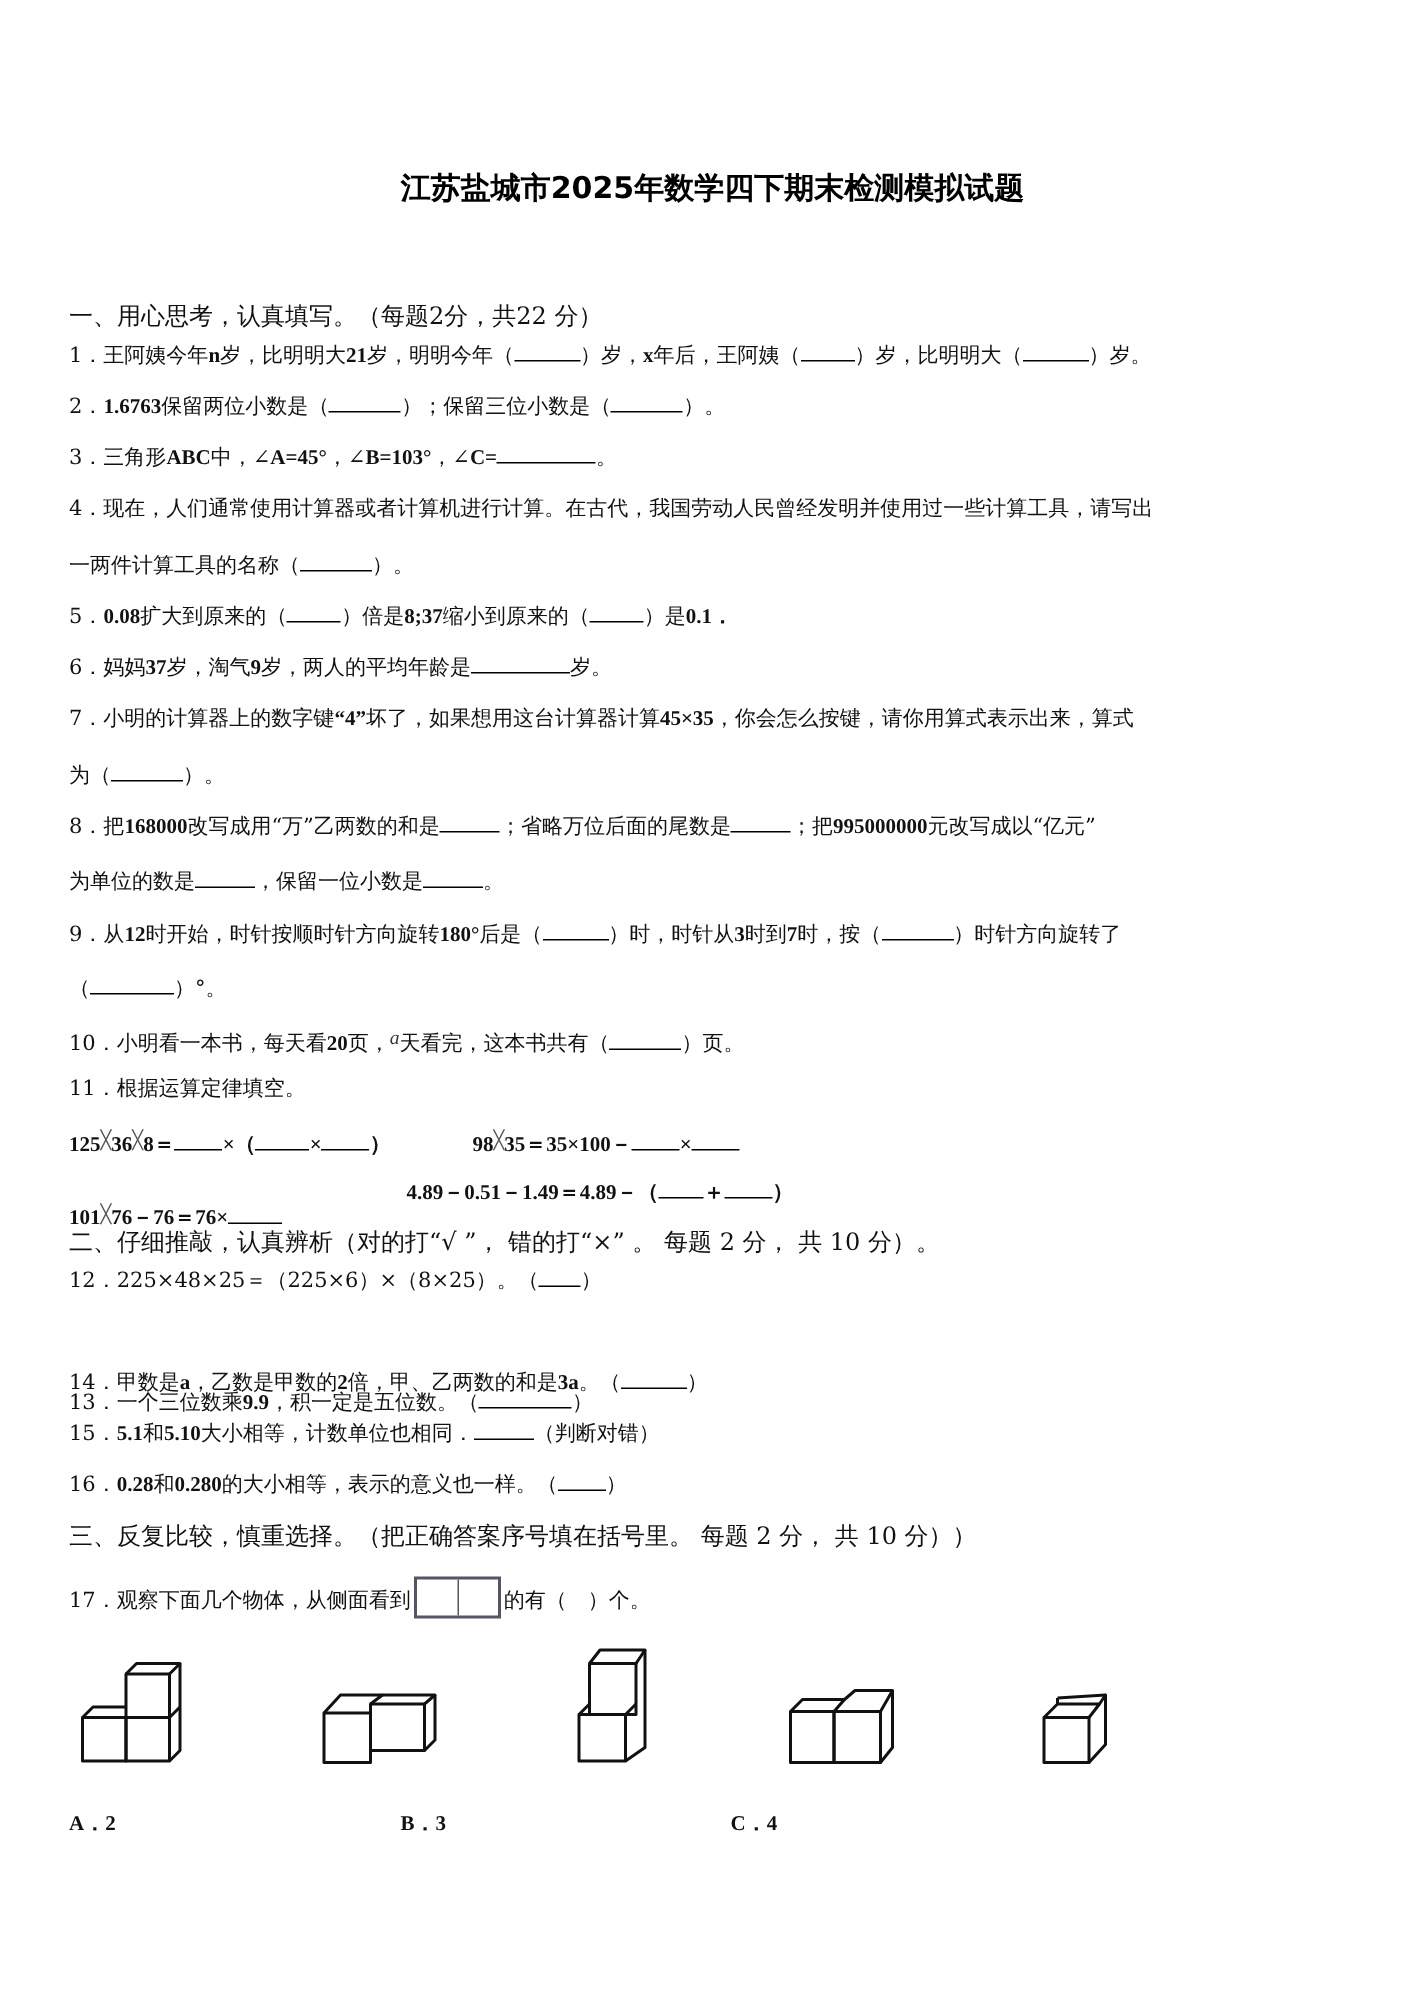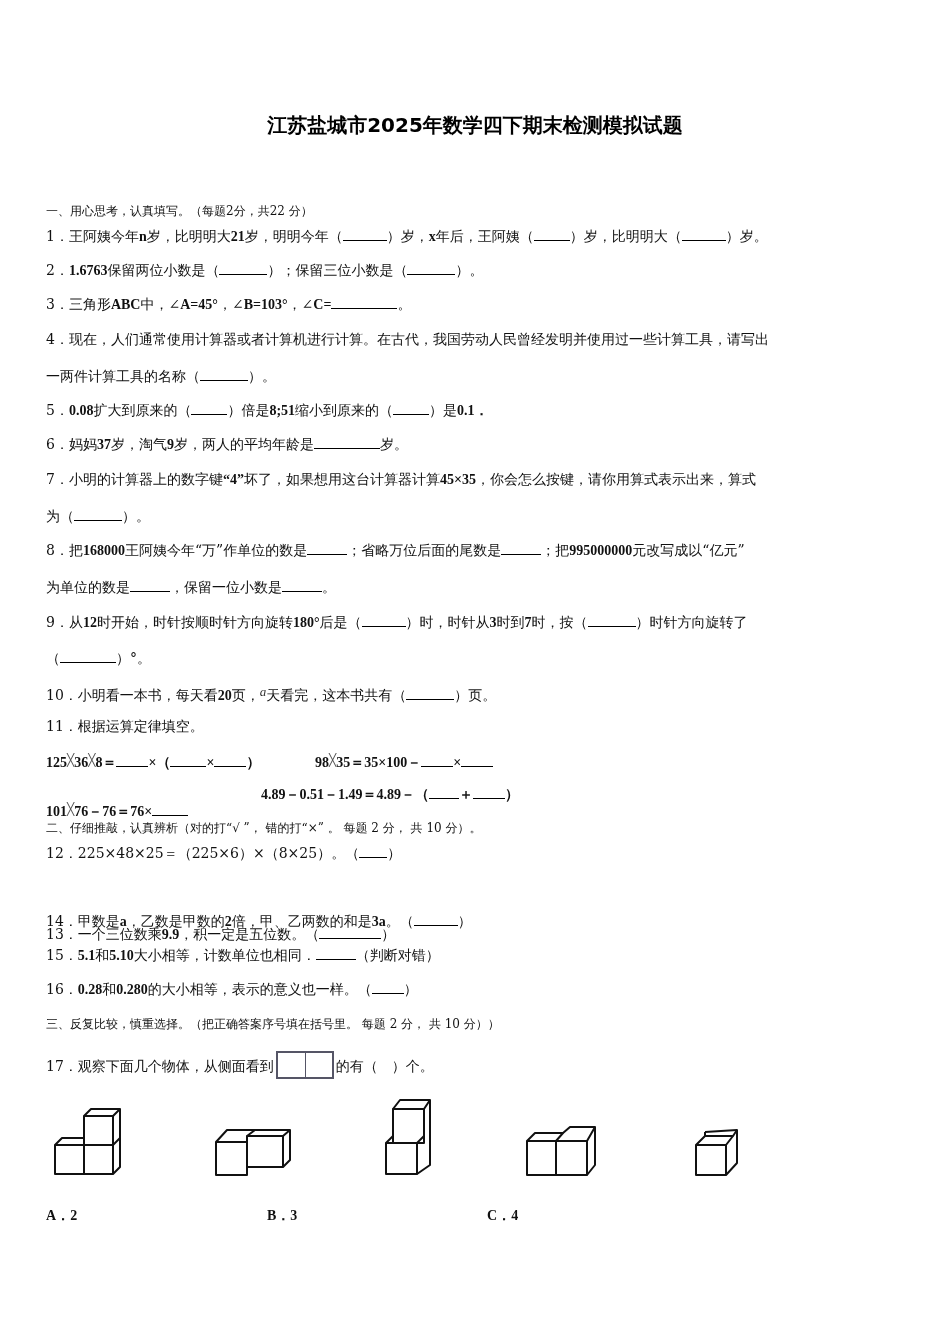--- a/index.html
+++ b/index.html
@@ -4,21 +4,21 @@
 <style>
   html, body { margin: 0; padding: 0; background: #ffffff; }
   body { width: 950px; height: 1344px; position: relative; overflow: hidden;
          font-family: "DejaVu Serif", "Liberation Serif", serif; color: #111; }
   .title { position: absolute; top: 112px; left: 0; width: 950px; text-align: center;
            font-family: "DejaVu Sans", "Liberation Sans", sans-serif; font-weight: bold;
            font-size: 20px; letter-spacing: 0px; color: #000; }
   .line { position: absolute; left: 46px; font-size: 14px; white-space: nowrap; line-height: 20px; }
   .b { font-weight: bold; font-family: "Liberation Serif", "DejaVu Serif", serif; }
   .blank { display: inline-block; border-bottom: 1px solid #000; height: 14px; vertical-align: baseline; }
-  .section { font-size: 12px; }
+  .section { font-size: 16px; }
   .ital { font-style: italic; font-family: "Liberation Serif", serif; font-size: 13px; vertical-align: 4px; color:#333; }
   .figure { position: absolute; }
   .opt { position: absolute; top: 1207px; font-size: 14px; font-weight: bold; font-family: "Liberation Serif", serif; }
   .tinybox { display: inline-block; width: 58px; height: 28px; border: 2px solid #556; vertical-align: -8px; position: relative; margin: 0 2px; box-sizing: border-box; }
   .tinybox::after { content: ""; position: absolute; left: 50%; top: 0; bottom: 0; border-left: 1.5px solid #556; }
   .times { font-size: 12px; color:#555; vertical-align: 3px; }
 </style>
 </head>
 <body>
 
@@ -37,36 +37,36 @@
 <div class="line" style="top:294px;">
   <span>3．三角形</span><span class="b">ABC</span><span>中，∠</span><span class="b">A=45°</span><span>，∠</span><span class="b">B=103°</span><span>，∠</span><span class="b">C=</span><span class="blank" style="width:66px"></span><span>。</span>
 </div>
 
 <div class="line" style="top:329px;">4．现在，人们通常使用计算器或者计算机进行计算。在古代，我国劳动人民曾经发明并使用过一些计算工具，请写出</div>
 <div class="line" style="top:366px;">
   <span>一两件计算工具的名称（</span><span class="blank" style="width:48px"></span><span>）。</span>
 </div>
 
 <div class="line" style="top:400px;">
-  <span>5．</span><span class="b">0.08</span><span>扩大到原来的（</span><span class="blank" style="width:36px"></span><span>）倍是</span><span class="b">8;51</span><span>缩小到原来的（</span><span class="blank" style="width:36px"></span><span>）是</span><span class="b">0.1．</span>
+  <span>5．</span><span class="b">0.08</span><span>扩大到原来的（</span><span class="blank" style="width:36px"></span><span>）倍是</span><span class="b">8;37</span><span>缩小到原来的（</span><span class="blank" style="width:36px"></span><span>）是</span><span class="b">0.1．</span>
 </div>
 
 <div class="line" style="top:434px;">
   <span>6．妈妈</span><span class="b">37</span><span>岁，淘气</span><span class="b">9</span><span>岁，两人的平均年龄是</span><span class="blank" style="width:66px"></span><span>岁。</span>
 </div>
 
 <div class="line" style="top:469px;">
   <span>7．小明的计算器上的数字键</span><span class="b">“4”</span><span>坏了，如果想用这台计算器计算</span><span class="b">45×35</span><span>，你会怎么按键，请你用算式表示出来，算式</span>
 </div>
 <div class="line" style="top:506px;">
   <span>为（</span><span class="blank" style="width:48px"></span><span>）。</span>
 </div>
 
 <div class="line" style="top:540px;">
-  <span>8．把</span><span class="b">168000</span><span>王阿姨今年“万”作单位的数是</span><span class="blank" style="width:40px"></span><span>；省略万位后面的尾数是</span><span class="blank" style="width:40px"></span><span>；把</span><span class="b">995000000</span><span>元改写成以“亿元”</span>
+  <span>8．把</span><span class="b">168000</span><span>改写成用“万”乙两数的和是</span><span class="blank" style="width:40px"></span><span>；省略万位后面的尾数是</span><span class="blank" style="width:40px"></span><span>；把</span><span class="b">995000000</span><span>元改写成以“亿元”</span>
 </div>
 <div class="line" style="top:577px;">
   <span>为单位的数是</span><span class="blank" style="width:40px"></span><span>，保留一位小数是</span><span class="blank" style="width:40px"></span><span>。</span>
 </div>
 
 <div class="line" style="top:612px;">
   <span>9．从</span><span class="b">12</span><span>时开始，时针按顺时针方向旋转</span><span class="b">180°</span><span>后是（</span><span class="blank" style="width:44px"></span><span>）时，时针从</span><span class="b">3</span><span>时到</span><span class="b">7</span><span>时，按（</span><span class="blank" style="width:48px"></span><span>）时针方向旋转了</span>
 </div>
 <div class="line" style="top:648px;">
   <span>（</span><span class="blank" style="width:56px"></span><span>）°。</span>
@@ -81,21 +81,21 @@
 <div class="line b" style="top:750px;">
   <span>125</span><span class="times">╳</span><span>36</span><span class="times">╳</span><span>8＝</span><span class="blank" style="width:32px"></span><span>×（</span><span class="blank" style="width:36px"></span><span>×</span><span class="blank" style="width:32px"></span><span>）</span>
 </div>
 <div class="line b" style="top:750px; left:315px;">
   <span>98</span><span class="times">╳</span><span>35＝35×100－</span><span class="blank" style="width:32px"></span><span>×</span><span class="blank" style="width:32px"></span>
 </div>
 
 <div class="line b" style="top:784px;margin-top:15px;">
   <span>101</span><span class="times">╳</span><span>76－76＝76×</span><span class="blank" style="width:36px"></span>
 </div>
-<div class="line b" style="top:784px; left:261px;">
+<div class="line b" style="top:784px; left:271px;">
   <span>4.89－0.51－1.49＝4.89－（</span><span class="blank" style="width:30px"></span><span>＋</span><span class="blank" style="width:32px"></span><span>）</span>
 </div>
 
 <div class="line section" style="top:818px;">二、仔细推敲，认真辨析（对的打“√ ”， 错的打“×” 。 每题 2 分， 共 10 分）。</div>
 
 <div class="line" style="top:843px;">
   <span>12．225×48×25＝（225×6）×（8×25）。（</span><span class="blank" style="width:28px"></span><span>）</span>
 </div>
 
 <div class="line" style="top:924px;">

